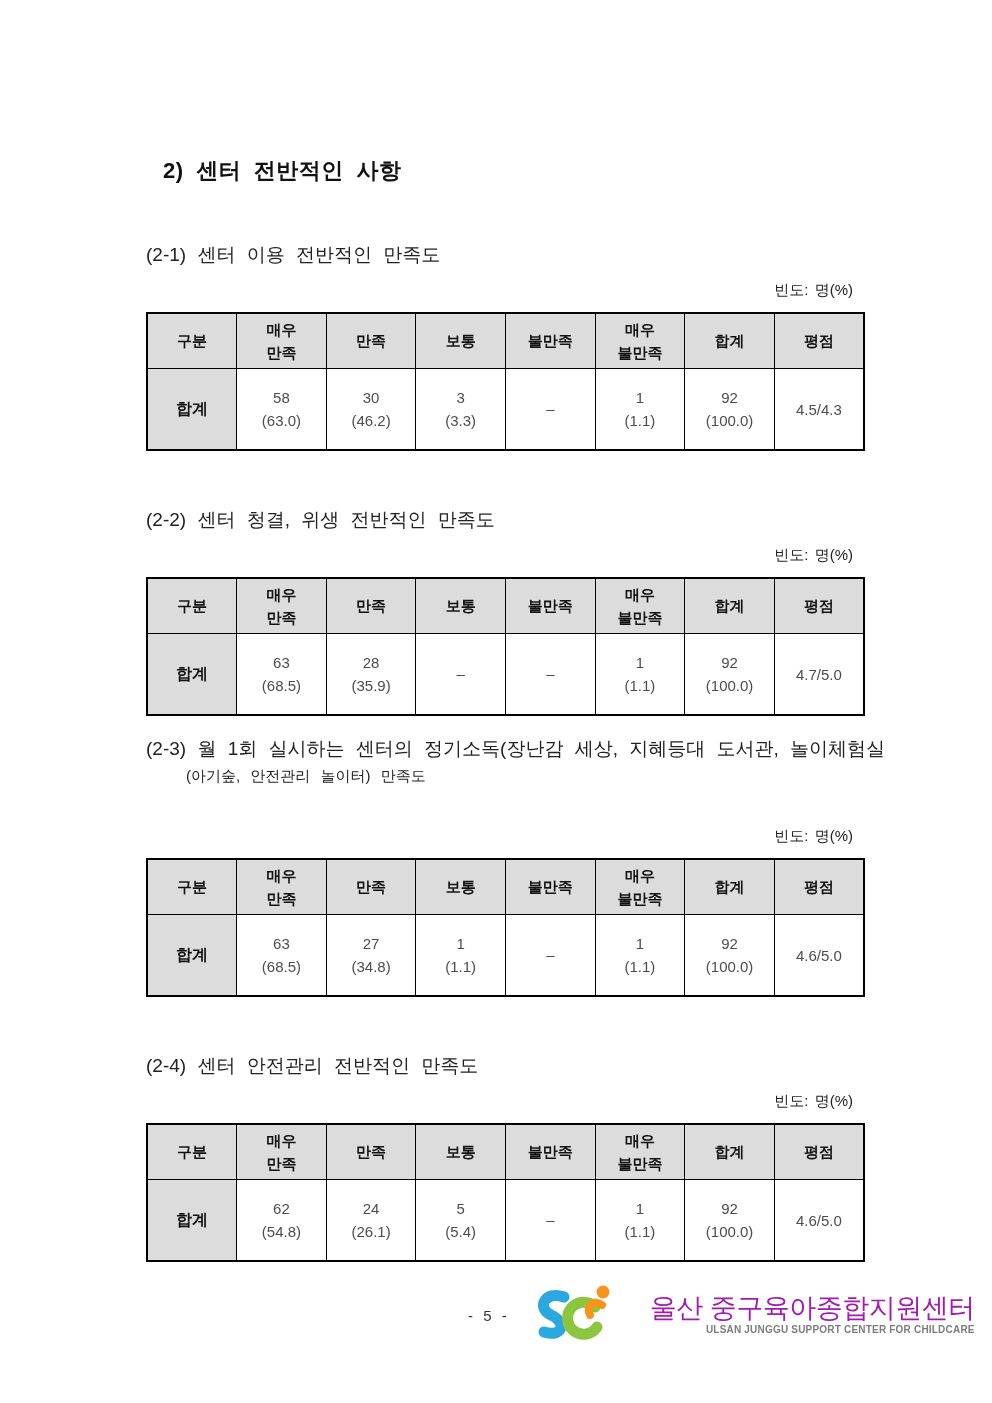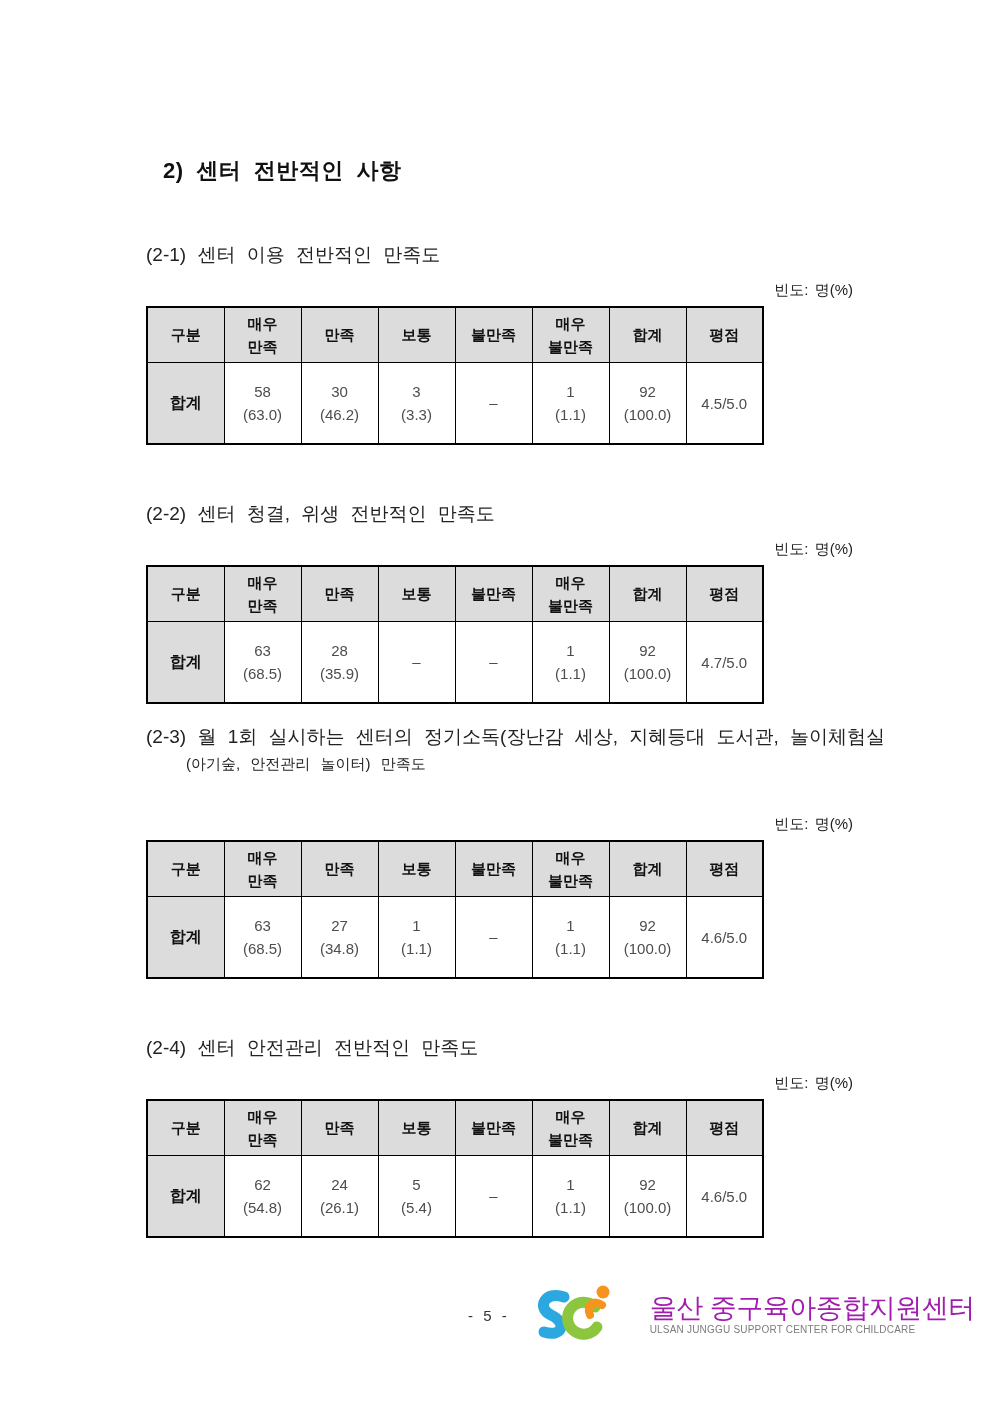--- a/index.html
+++ b/index.html
@@ -52,24 +52,24 @@
     width: 707px;
     text-align: right;
     font-size: 15px;
     word-spacing: 2px;
     color: #222;
     margin-top: 15px;
     line-height: 20px;
   }
   .freq-big { margin-top: 34px; }
   table.sat {
-    margin-top: 6px;
+    margin-top: 12px;
     border-collapse: collapse;
     table-layout: fixed;
-    width: 618px;
+    width: 719px;
     border: 2px solid #000;
   }
   table.sat th, table.sat td {
     border: 1px solid #000;
     text-align: center;
     vertical-align: middle;
     padding: 0;
   }
   table.sat thead th {
     background: #dcdcdc;
@@ -112,25 +112,26 @@
   }
   .logo-text { line-height: 1; }
   .logo-kr {
     font-size: 27px;
     color: #a21caf;
     letter-spacing: -0.5px;
     white-space: nowrap;
   }
   .logo-en {
     font-size: 10px;
-    font-weight: normal;
+    font-weight: bold;
     color: #7c7c7c;
     letter-spacing: 0.2px;
     margin-top: 3px;
     white-space: nowrap;
+    text-align: right;
   }
 </style>
 </head>
 <body>
 
 <div class="page">
   <div class="content">
 
     <h1 class="heading">2) 센터 전반적인 사항</h1>
 
@@ -187,21 +188,21 @@
                 <span>–</span>
               </td>
             <td>
                 <span>1</span>
                 <span>(1.1)</span>
               </td>
             <td>
                 <span>92</span>
                 <span>(100.0)</span>
               </td>
-            <td class="score">4.5/5.0</td>
+            <td class="score">4.5/4.3</td>
           </tr>
         </tbody>
       </table>
     </div>
 
     <div class="section">
       <div class="sec-title">(2-2) 센터 청결, 위생 전반적인 만족도</div>
       <div class="freq-label">빈도: 명(%)</div>
       <table class="sat">
         <thead>

